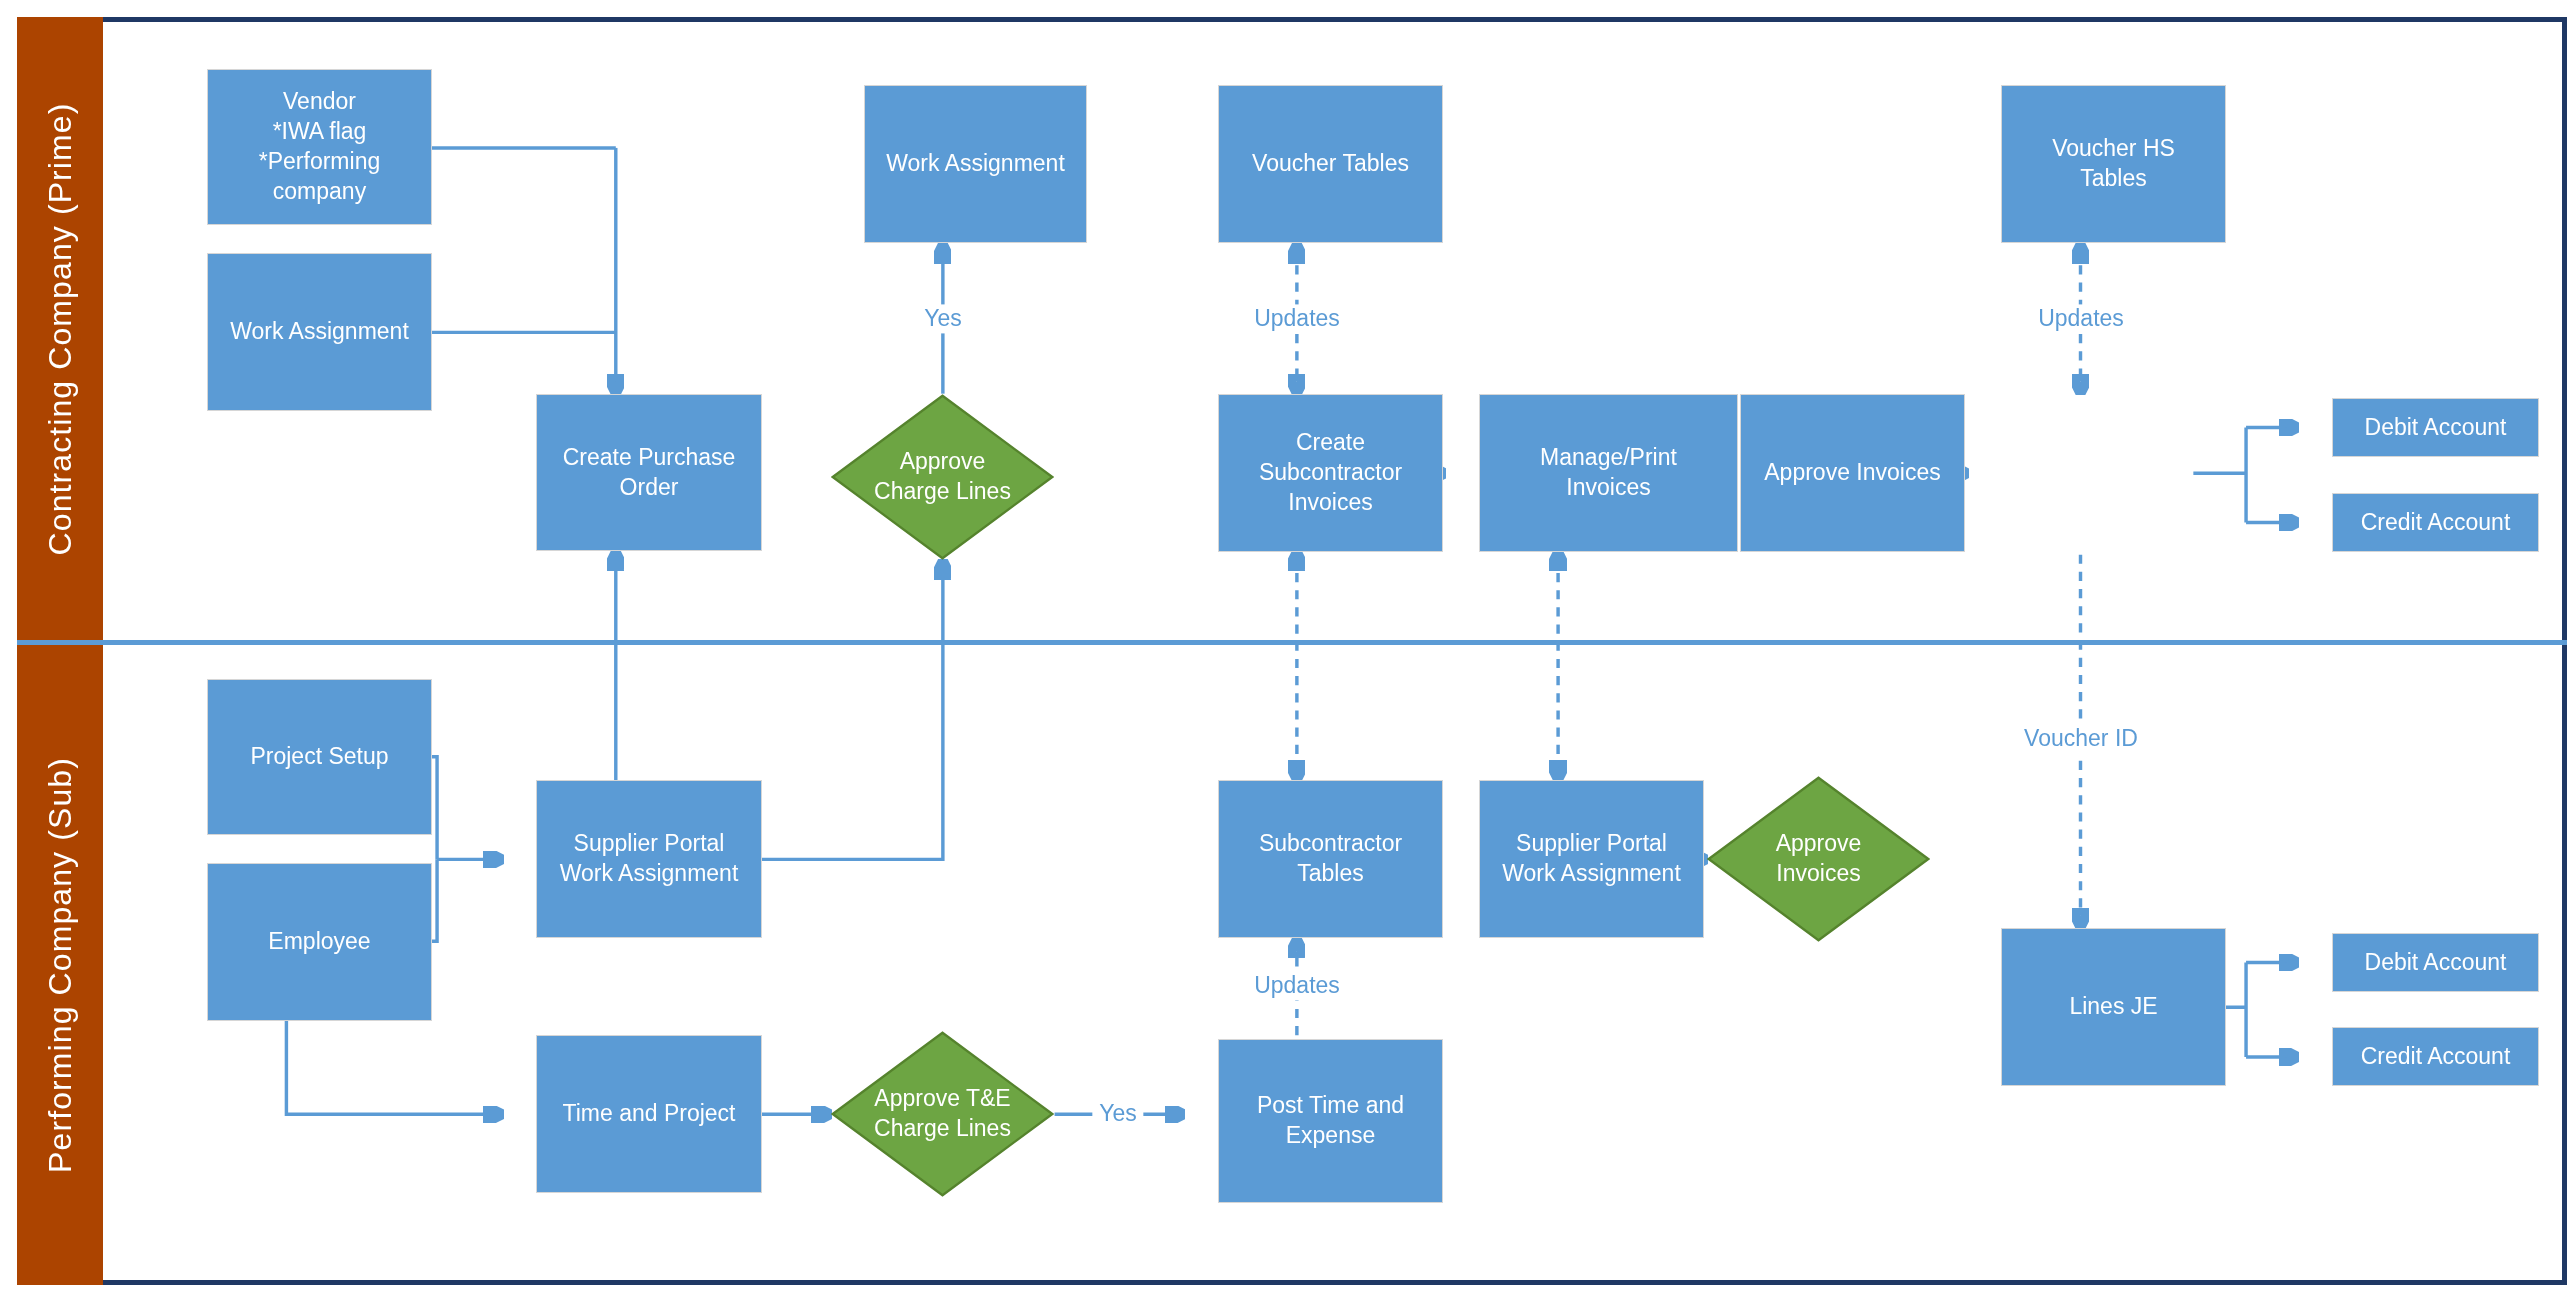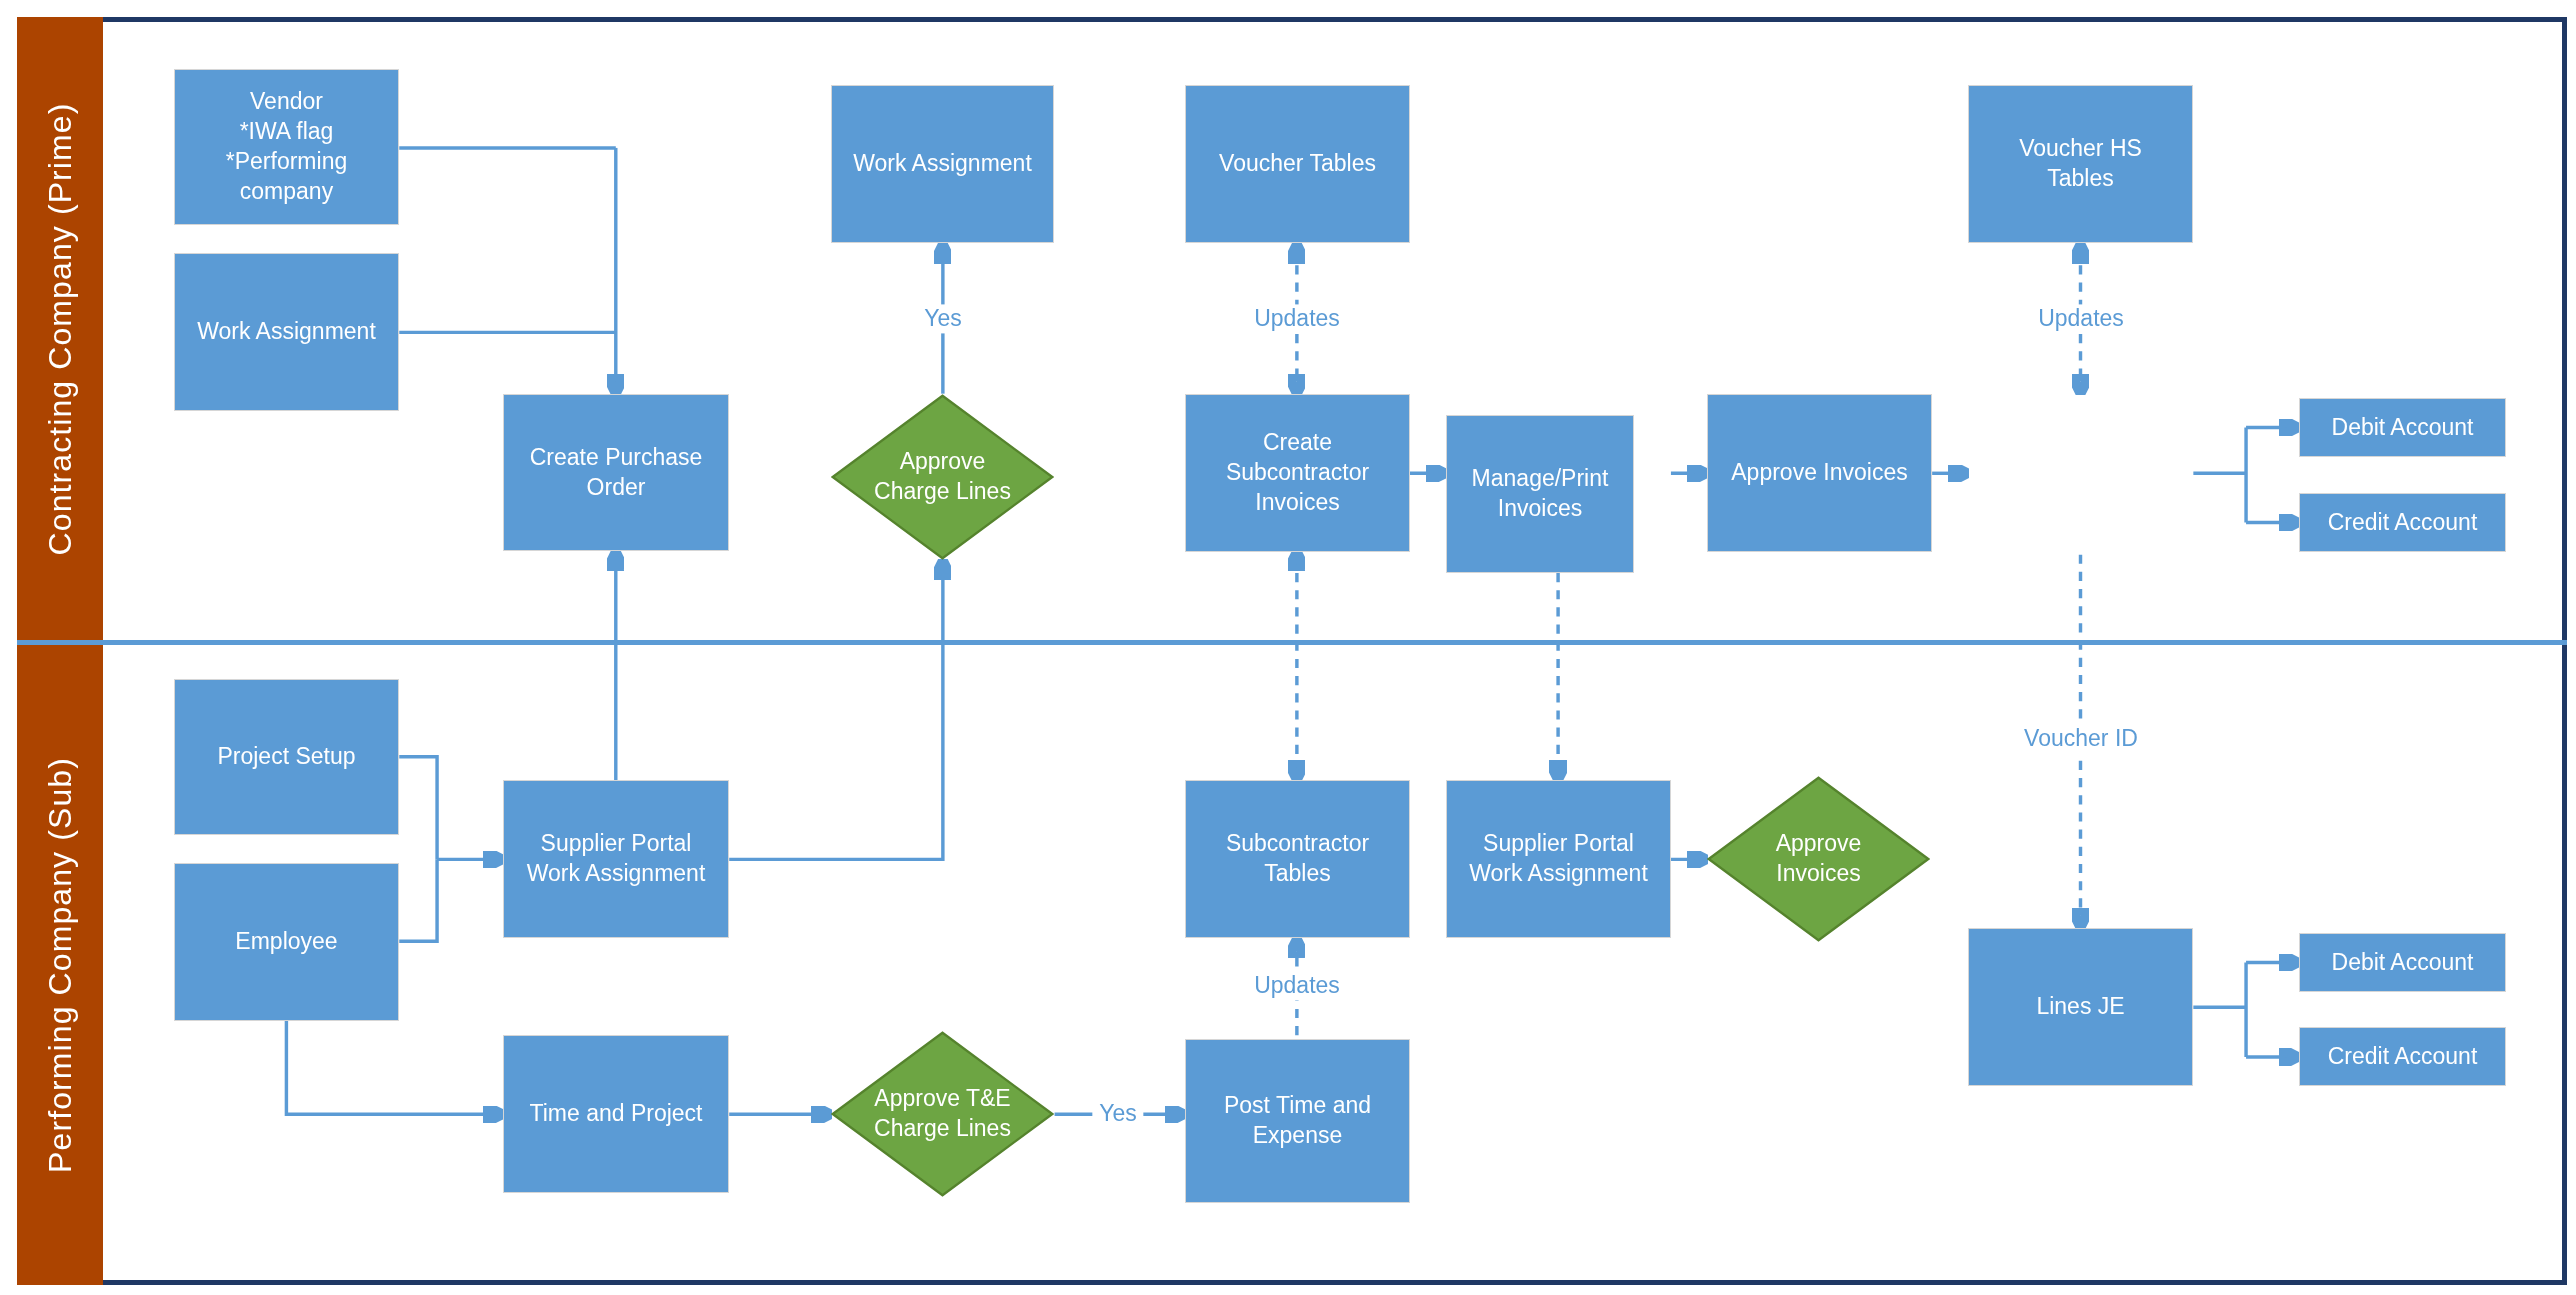--- a/index.html
+++ b/index.html
@@ -56,20 +56,21 @@
   .node{
     position:absolute;
     display:flex;align-items:center;justify-content:center;
     text-align:center;
     z-index:5;
   }
   .box{
     background:var(--box_fill);
     border:1.1px solid var(--box_border);
     box-sizing:border-box;
+    margin-left:33px;
   }
   .node-label{
     color:var(--node_text);
     font-size:23px;
     line-height:1.3;
     white-space:pre-line;
     padding:0 4.6px;
   }
   .diamond{background:transparent;}
   .diamond-shape{
@@ -232,21 +233,21 @@
   <div class="node box" style="left:1185px;top:85px;width:225px;height:158px">
     <span class="node-label">Voucher Tables</span>
   </div>
 
   <div class="node box" style="left:1185px;top:394px;width:225px;height:158px">
     <span class="node-label">Create
 Subcontractor
 Invoices</span>
   </div>
 
-  <div class="node box" style="left:1446px;top:415px;width:188px;height:158px">
+  <div class="node box" style="left:1446px;top:394px;width:259px;height:158px">
     <span class="node-label">Manage/Print
 Invoices</span>
   </div>
 
   <div class="node box" style="left:1707px;top:394px;width:225px;height:158px">
     <span class="node-label">Approve Invoices</span>
   </div>
 
 
   <div class="node box" style="left:1968px;top:85px;width:225px;height:158px">

